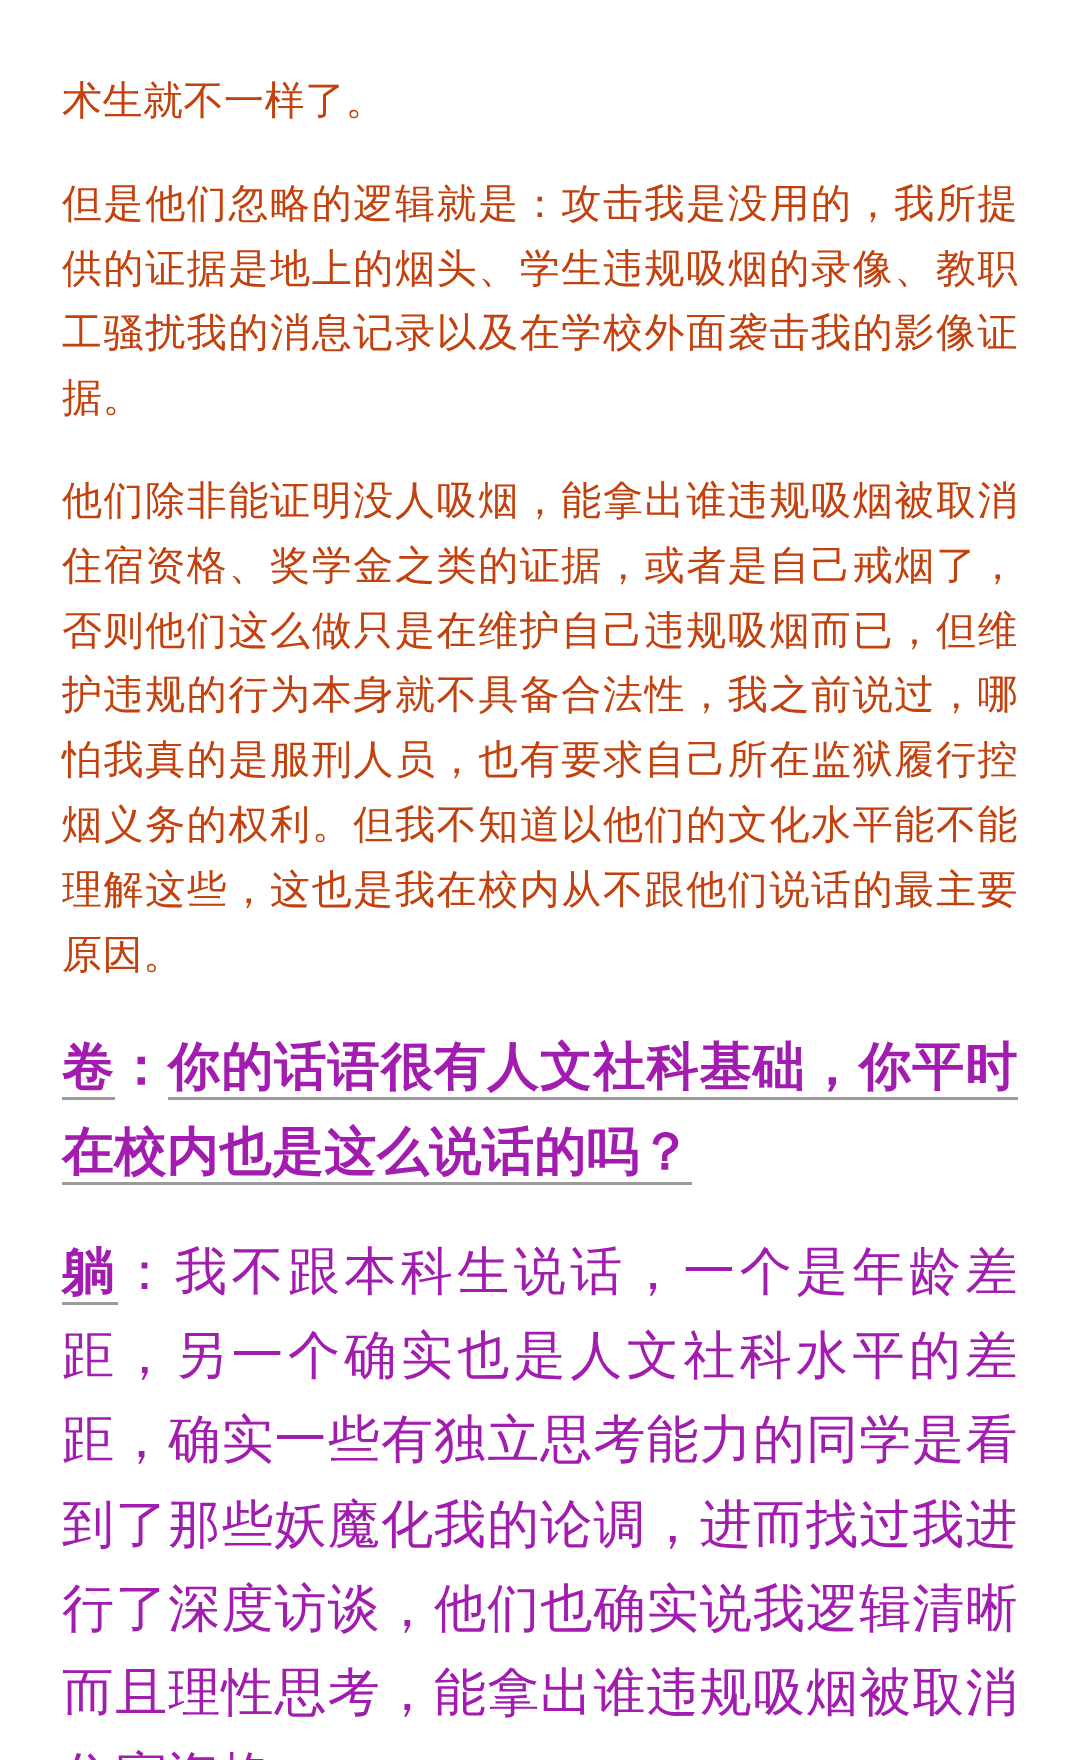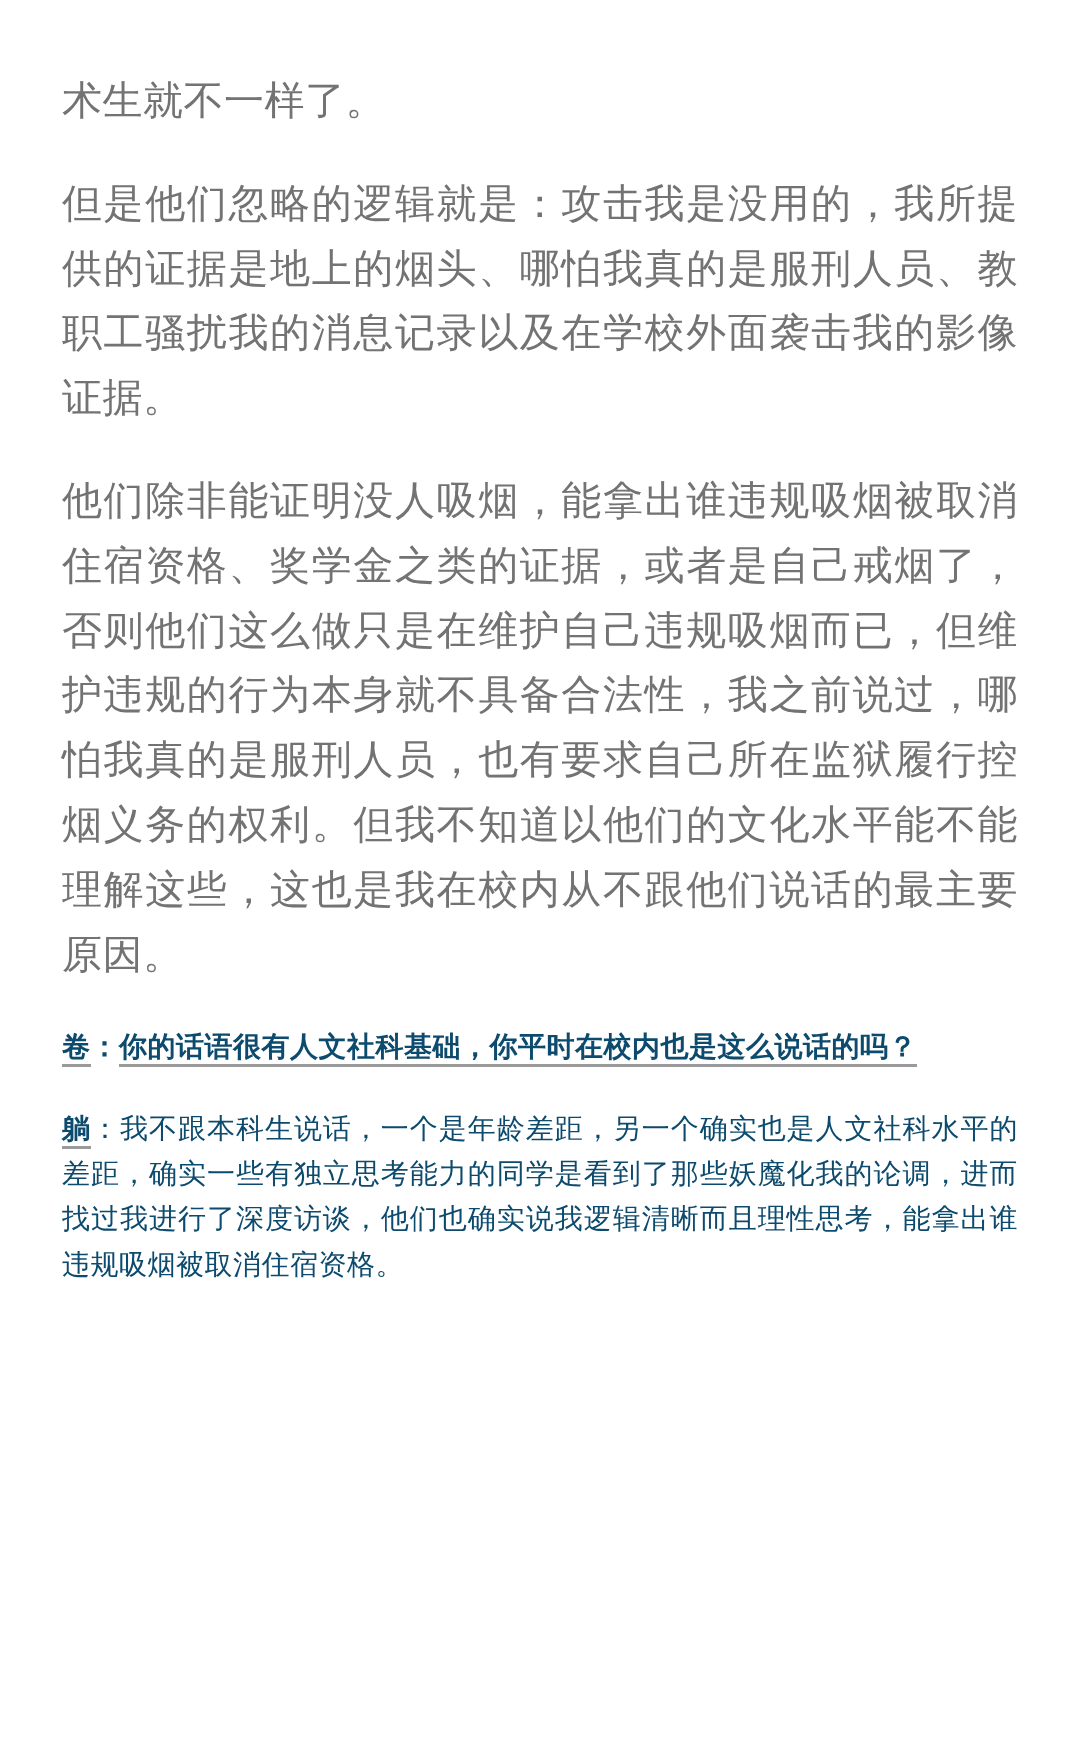--- a/index.html
+++ b/index.html
@@ -18,33 +18,33 @@
     min-height: 1760px;
     box-sizing: border-box;
     padding: 62px 62px 40px 62px;
     background: #ffffff;
   }
   .para {
     font-size: 40px;
     line-height: 1.62;
     letter-spacing: 0.5px;
     margin: 0 0 38px 0;
-    color: #737373;
+    color: #c2410c;
     text-align: justify;
     word-break: break-all;
   }
   .para.first {
     margin-top: 6px;
   }
   .qa {
-    font-size: 28px;
+    font-size: 52px;
     line-height: 1.62;
     letter-spacing: 0.5px;
     margin: 0 0 36px 0;
-    color: #0c4a6e;
+    color: #a21caf;
     text-align: justify;
     word-break: break-all;
   }
   .qa-question {
     font-weight: bold;
   }
   .qa .speaker {
     font-weight: bold;
     border-bottom: 3px solid #9a9a9a;
     padding-bottom: 2px;
@@ -54,21 +54,21 @@
     padding-bottom: 2px;
   }
 </style>
 </head>
 <body>
 
 <div class="page">
 
   <p class="para first">术生就不一样了。</p>
 
-  <p class="para">但是他们忽略的逻辑就是：攻击我是没用的，我所提供的证据是地上的烟头、哪怕我真的是服刑人员、教职工骚扰我的消息记录以及在学校外面袭击我的影像证据。</p>
+  <p class="para">但是他们忽略的逻辑就是：攻击我是没用的，我所提供的证据是地上的烟头、学生违规吸烟的录像、教职工骚扰我的消息记录以及在学校外面袭击我的影像证据。</p>
 
   <p class="para">他们除非能证明没人吸烟，能拿出谁违规吸烟被取消住宿资格、奖学金之类的证据，或者是自己戒烟了，否则他们这么做只是在维护自己违规吸烟而已，但维护违规的行为本身就不具备合法性，我之前说过，哪怕我真的是服刑人员，也有要求自己所在监狱履行控烟义务的权利。但我不知道以他们的文化水平能不能理解这些，这也是我在校内从不跟他们说话的最主要原因。</p>
 
   <p class="qa qa-question">
     <span class="speaker">卷</span><span>：</span><span class="qtext">你的话语很有人文社科基础，你平时在校内也是这么说话的吗？</span>
   </p>
 
   <p class="qa qa-answer">
     <span class="speaker">躺</span><span>：</span><span>我不跟本科生说话，一个是年龄差距，另一个确实也是人文社科水平的差距，确实一些有独立思考能力的同学是看到了那些妖魔化我的论调，进而找过我进行了深度访谈，他们也确实说我逻辑清晰而且理性思考，能拿出谁违规吸烟被取消住宿资格。</span>
   </p>

